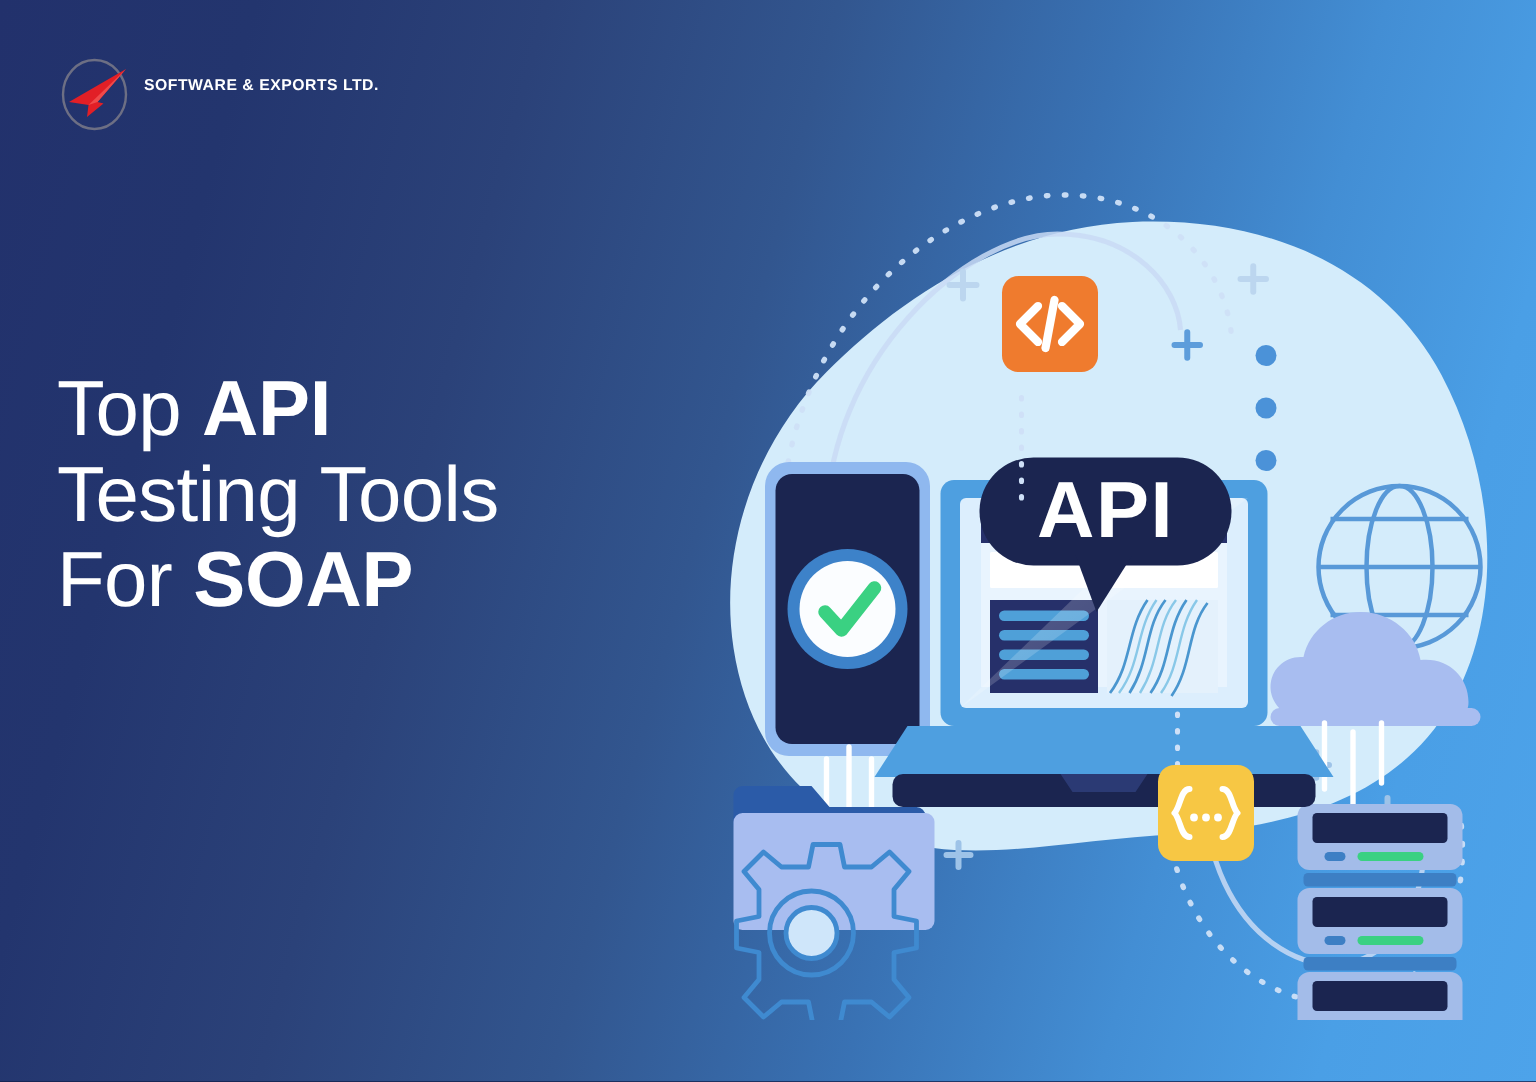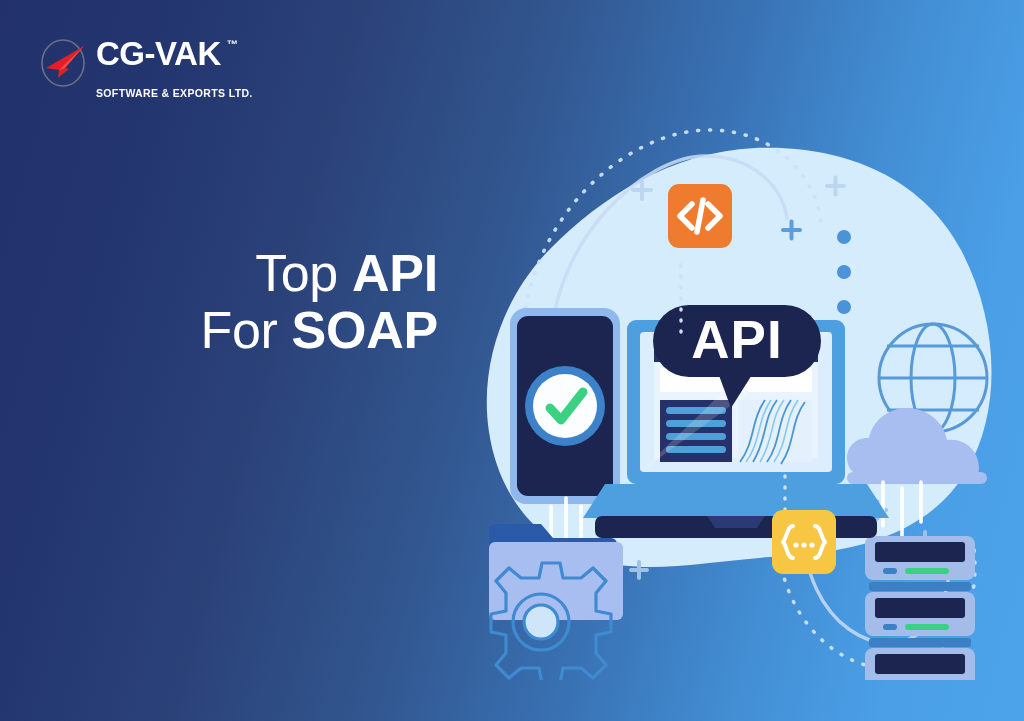--- a/index.html
+++ b/index.html
@@ -41,21 +41,20 @@
   .logo-sub {
     color:#ffffff; font-size:10.5px; font-weight:bold;
     letter-spacing:0.35px; line-height:13px; margin-top:15px;
     white-space:nowrap;
   }
 
   
   .headline {
     position:absolute; left:38px; top:245px;
     width:400px;
-    text-align:right;
   }
   .headline-line {
     color:#ffffff;
     font-size:52px;
     line-height:57px;
     font-weight:300;
     letter-spacing:-0.4px;
     white-space:nowrap;
   }
   .headline-line b { font-weight:bold; letter-spacing:-0.2px; }
@@ -71,30 +70,27 @@
 
   <div class="logo">
     <div class="logo-mark">
       <svg width="54" height="50" viewBox="0 0 54 50">
         <ellipse cx="25" cy="25" rx="21" ry="23" fill="none" stroke="#6d6f84" stroke-width="1.6"></ellipse>
         <path d="M8 30 L46 8 L27 30 L31 31 L20 40 L21 32 Z" fill="#e21f26"></path>
         <path d="M46 8 L27 30 L21 32 Z" fill="#f04a4a"></path>
       </svg>
     </div>
     <div class="logo-text">
-      <div style="position:relative;display:inline-block;">
-        <span class="logo-name">CG-VAK</span>
-        <span class="logo-tm">™</span>
-      </div>
       <div class="logo-sub">SOFTWARE &amp; EXPORTS LTD.</div>
     </div>
   </div>
 
   <div class="headline">
     <div class="headline-line"><span>Top </span><b>API</b></div>
+    <div class="headline-line"><span>Testing Tools</span></div>
     <div class="headline-line"><span>For </span><b>SOAP</b></div>
   </div>
 
   <div class="illustration">
     <svg width="569" height="560" viewBox="0 0 569 560">
       <defs>
         <clipPath id="laptopScreenClip">
           <rect x="187" y="218" width="188" height="128" rx="2"></rect>
         </clipPath>
         <linearGradient id="shineGrad" x1="0" y1="0" x2="1" y2="1">

